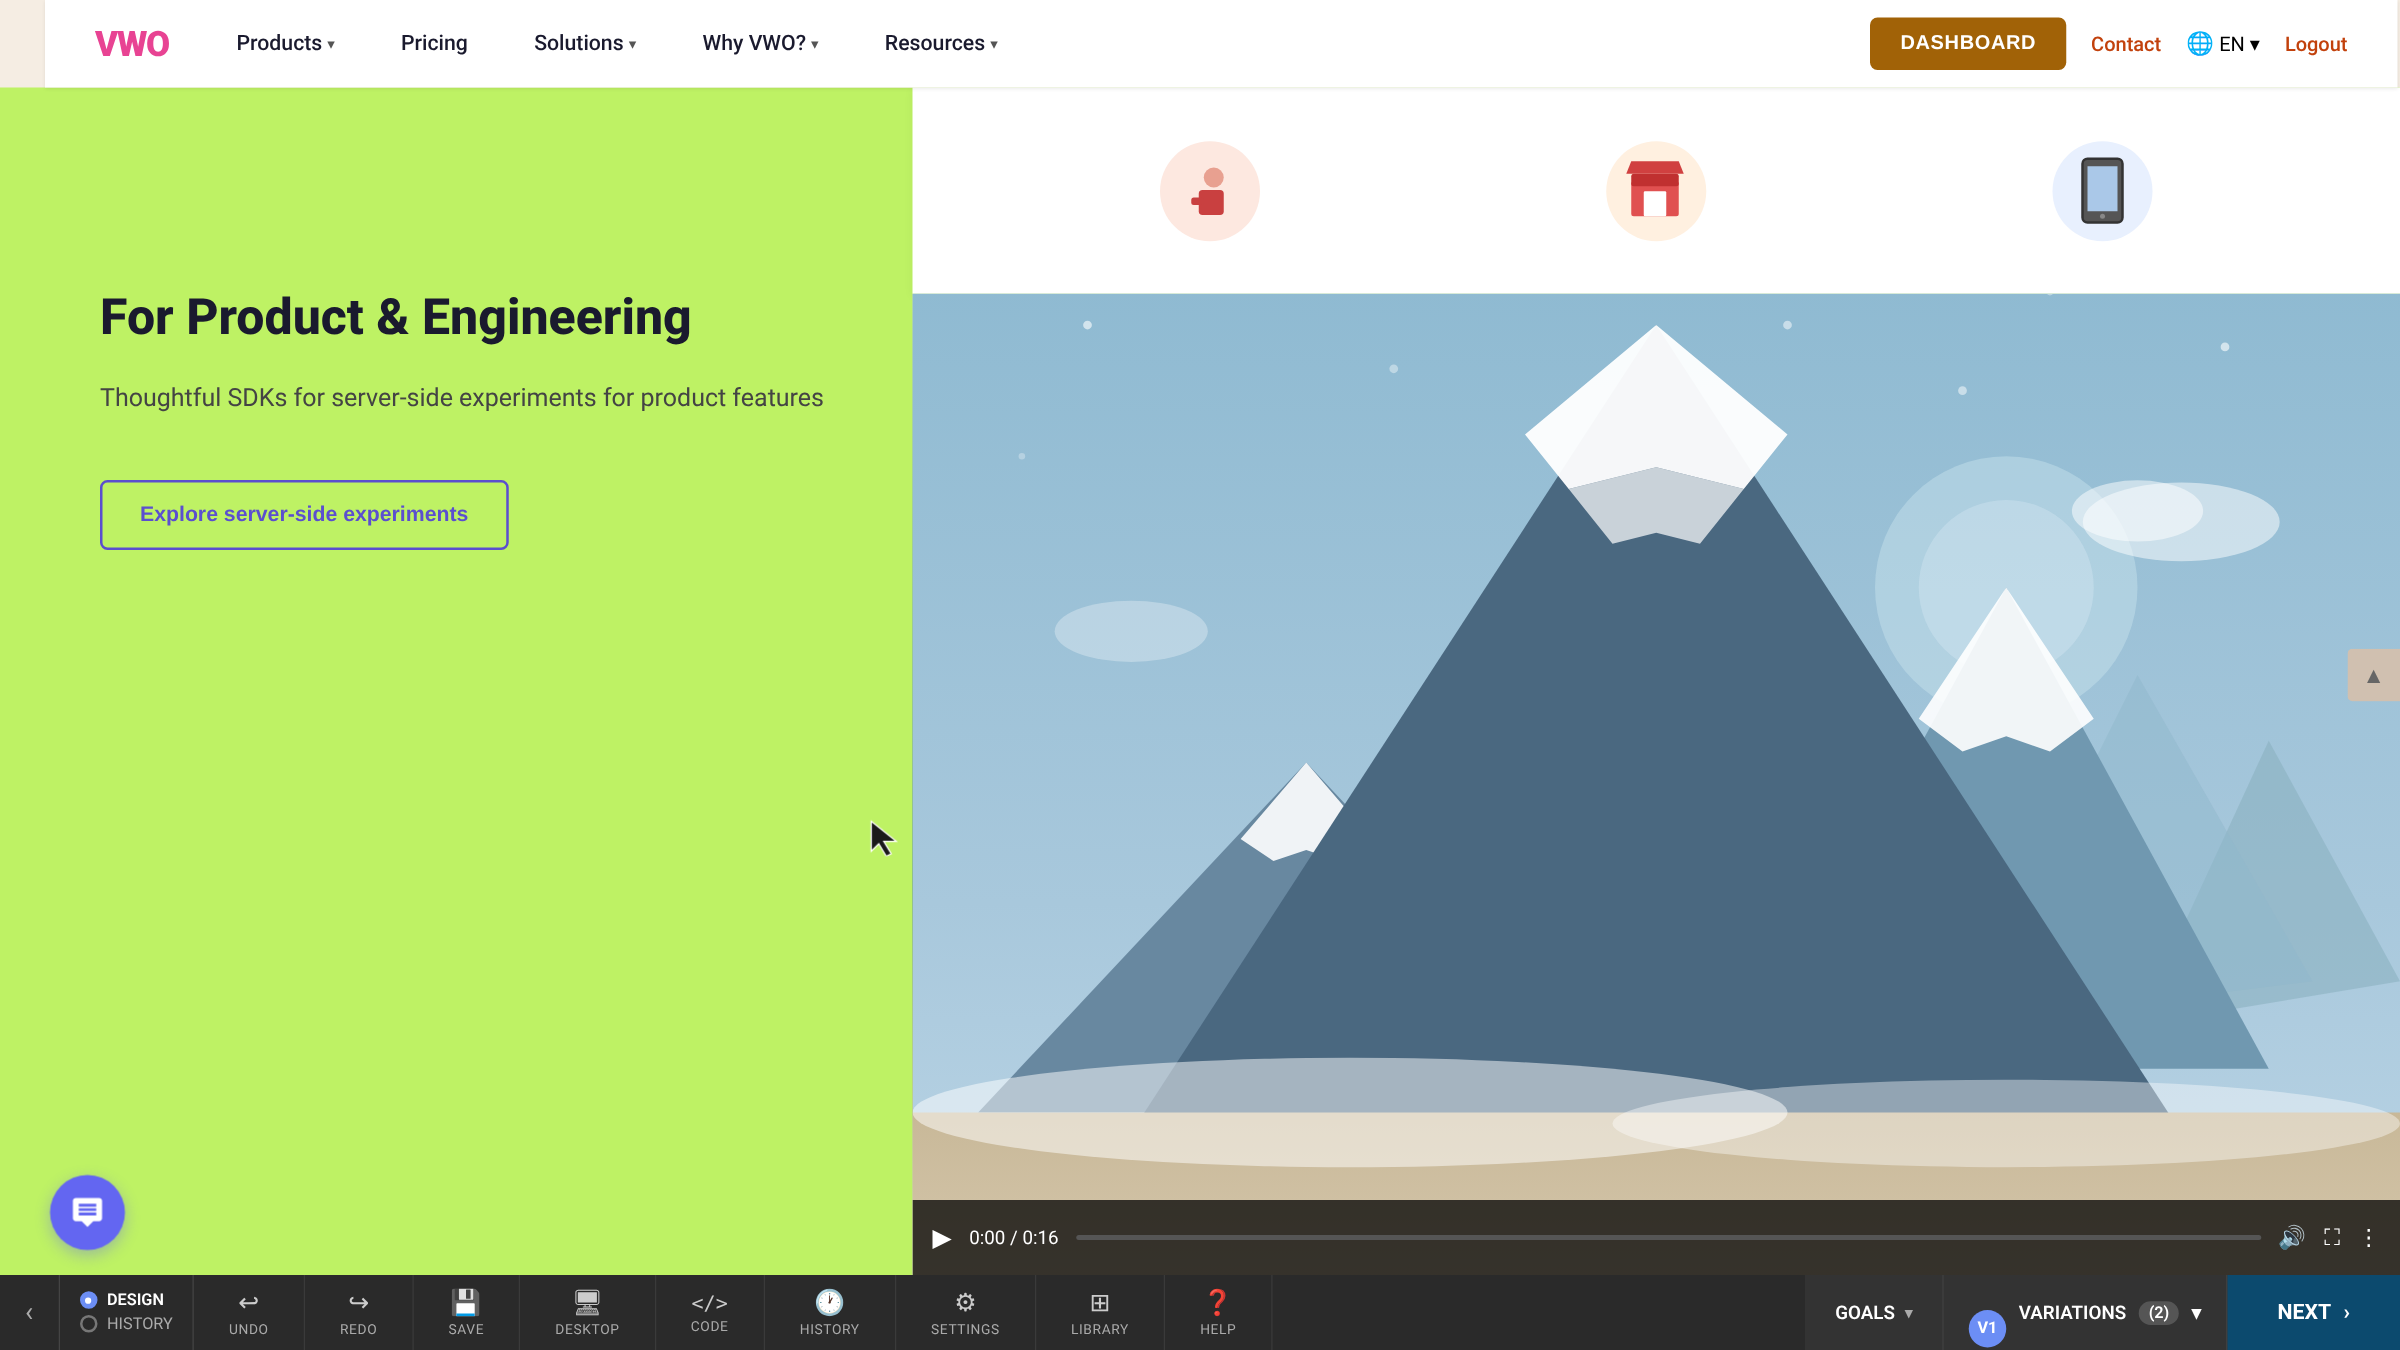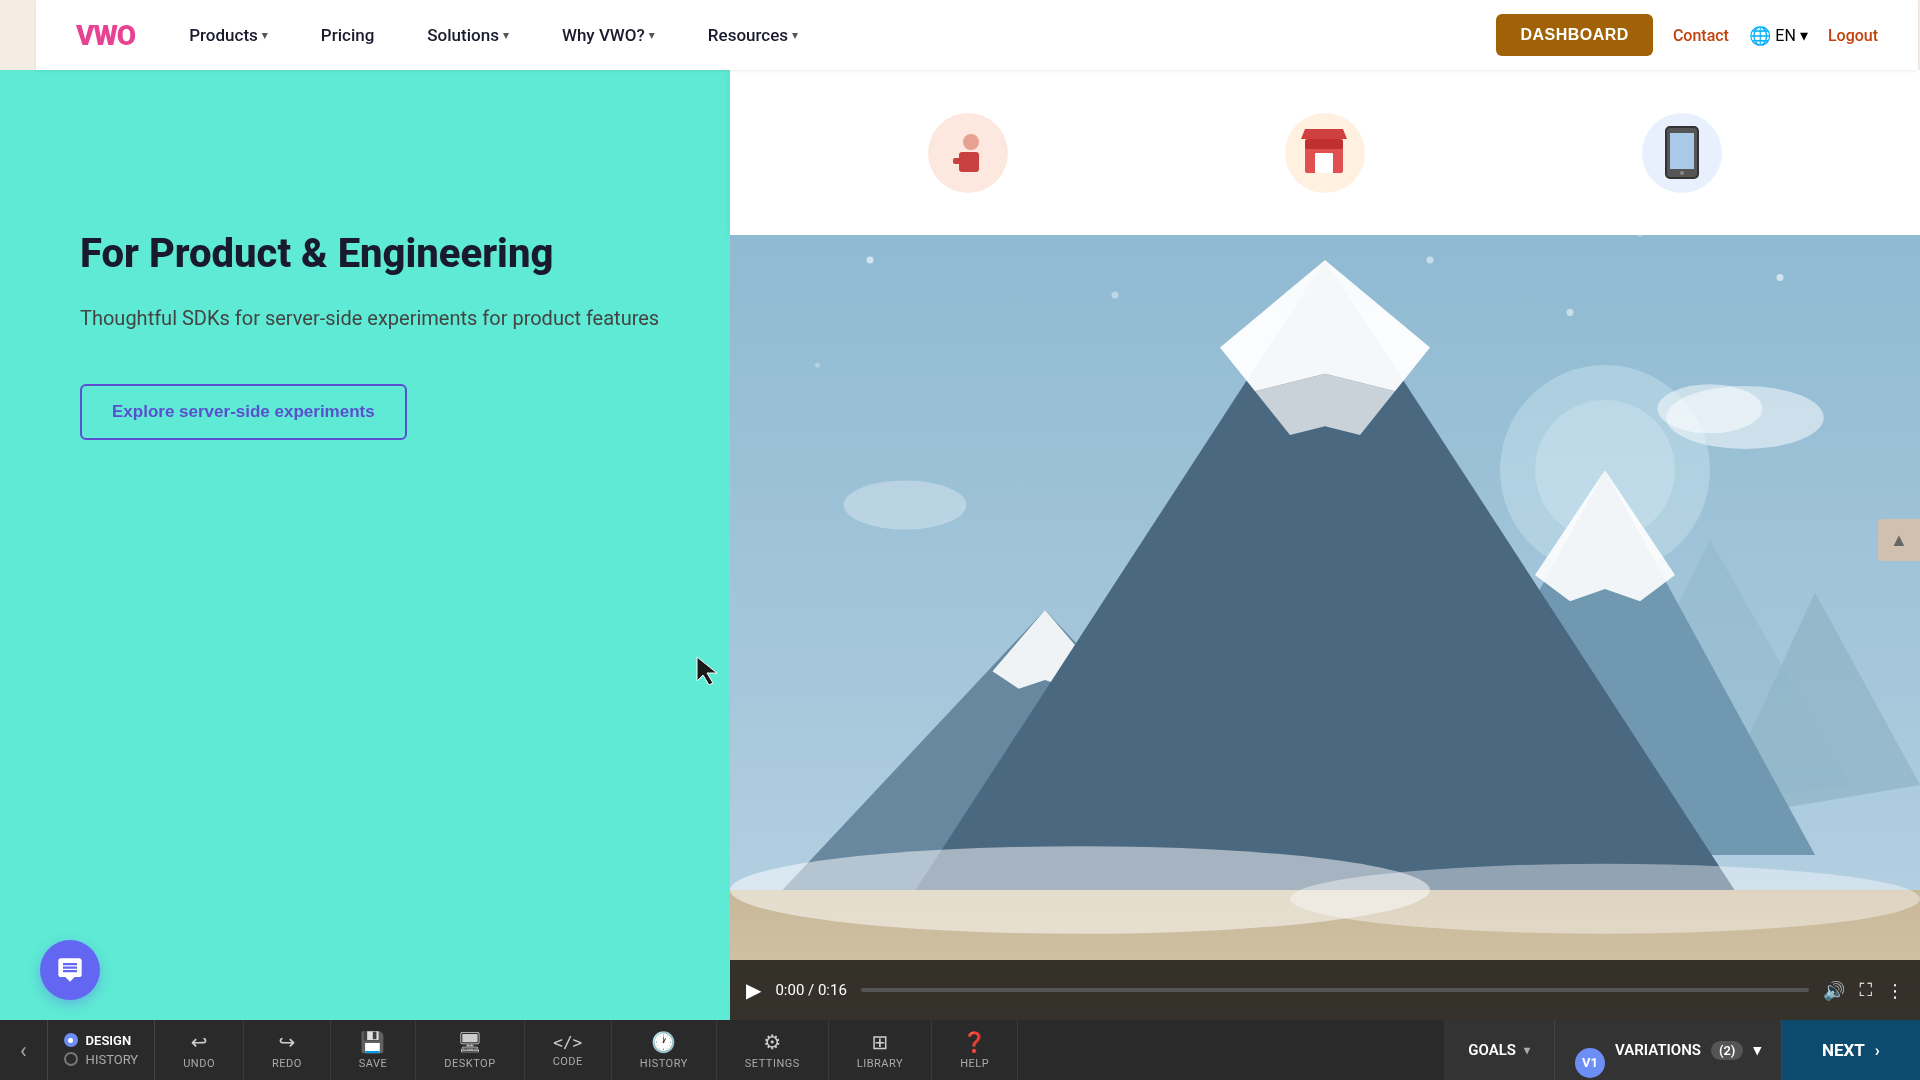--- a/index.html
+++ b/index.html
@@ -27,21 +27,21 @@
       font-weight: 700; cursor: pointer; letter-spacing: 0.5px;
     }
     .header-link { font-size: 16px; color: #c2410c; cursor: pointer; font-weight: 500; }
     .lang-selector { display: flex; align-items: center; gap: 4px; font-size: 16px; cursor: pointer; }
     .globe-icon { font-size: 18px; }
 
     
     .main {
       margin-top: 70px;
       height: calc(1080px - 70px - 60px);
-      background: #5eead4;
+      background: #bef264;
       display: flex;
       position: relative;
     }
 
     
     .left-content {
       width: 730px;
       padding: 160px 60px 60px 80px;
       display: flex;
       flex-direction: column;

